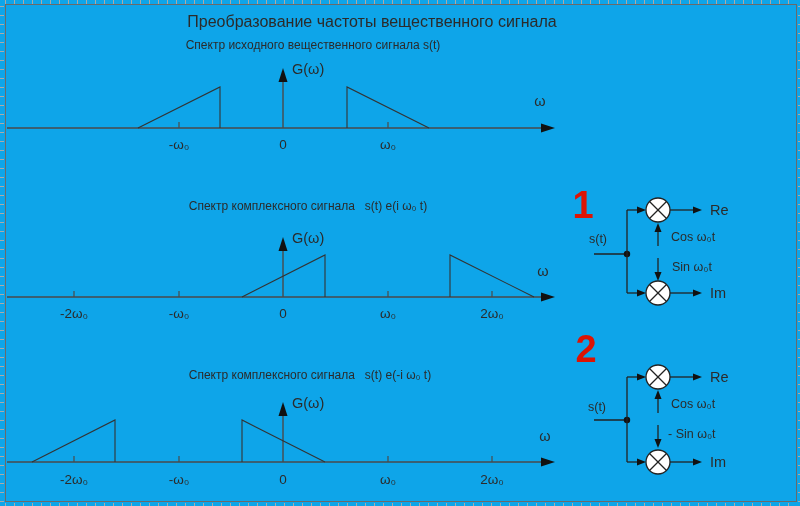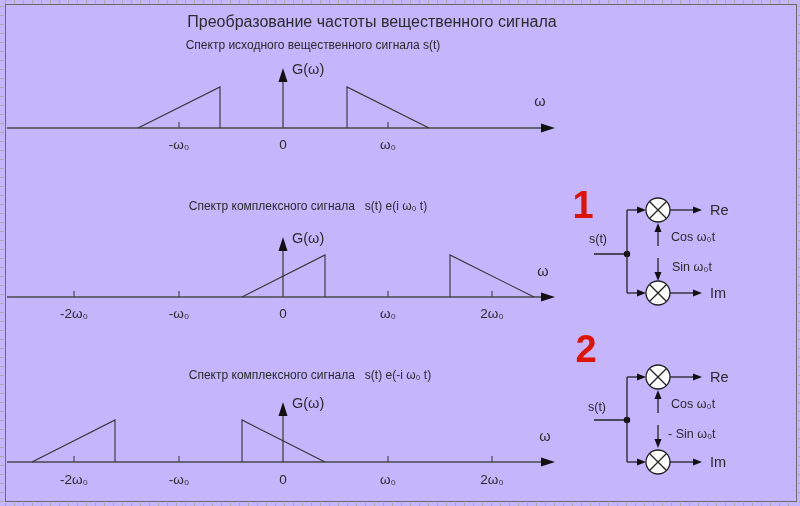--- a/index.html
+++ b/index.html
@@ -1,17 +1,17 @@
 <!DOCTYPE html>
 <html><head>
 <meta charset="utf-8">
 <style>
   html,body{margin:0;padding:0;background:#e8e8e8;}
   .stage{
-    position:relative;width:800px;height:506px;background:#c4b5fd;
+    position:relative;width:800px;height:506px;background:#0ea5e9;
     font-family:"Liberation Sans", sans-serif;overflow:hidden;
   }
   .ruler{position:absolute;}
   .ruler.h{background:repeating-linear-gradient(90deg,#aaa 0 1px,transparent 1px 9px);}
   .ruler.v{background:repeating-linear-gradient(0deg,#aaa 0 1px,transparent 1px 9px);}
   svg{position:absolute;left:0;top:0;}
   svg text{fill:#2b2b2b;}
   .title{font-size:16px;text-anchor:middle;}
   .subtitle{font-size:12px;text-anchor:middle;}
   .ticklabel{font-size:13.5px;text-anchor:middle;}

